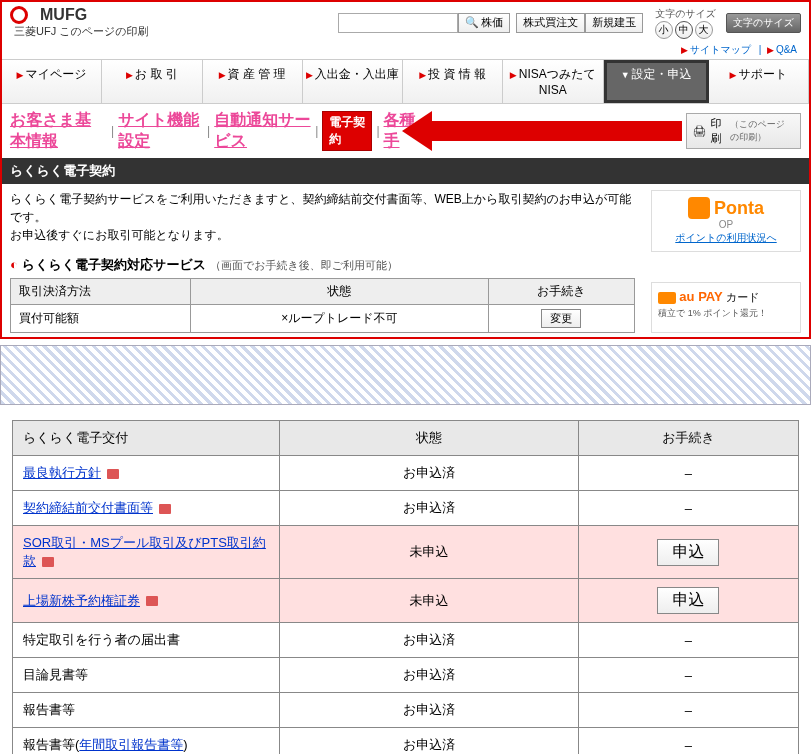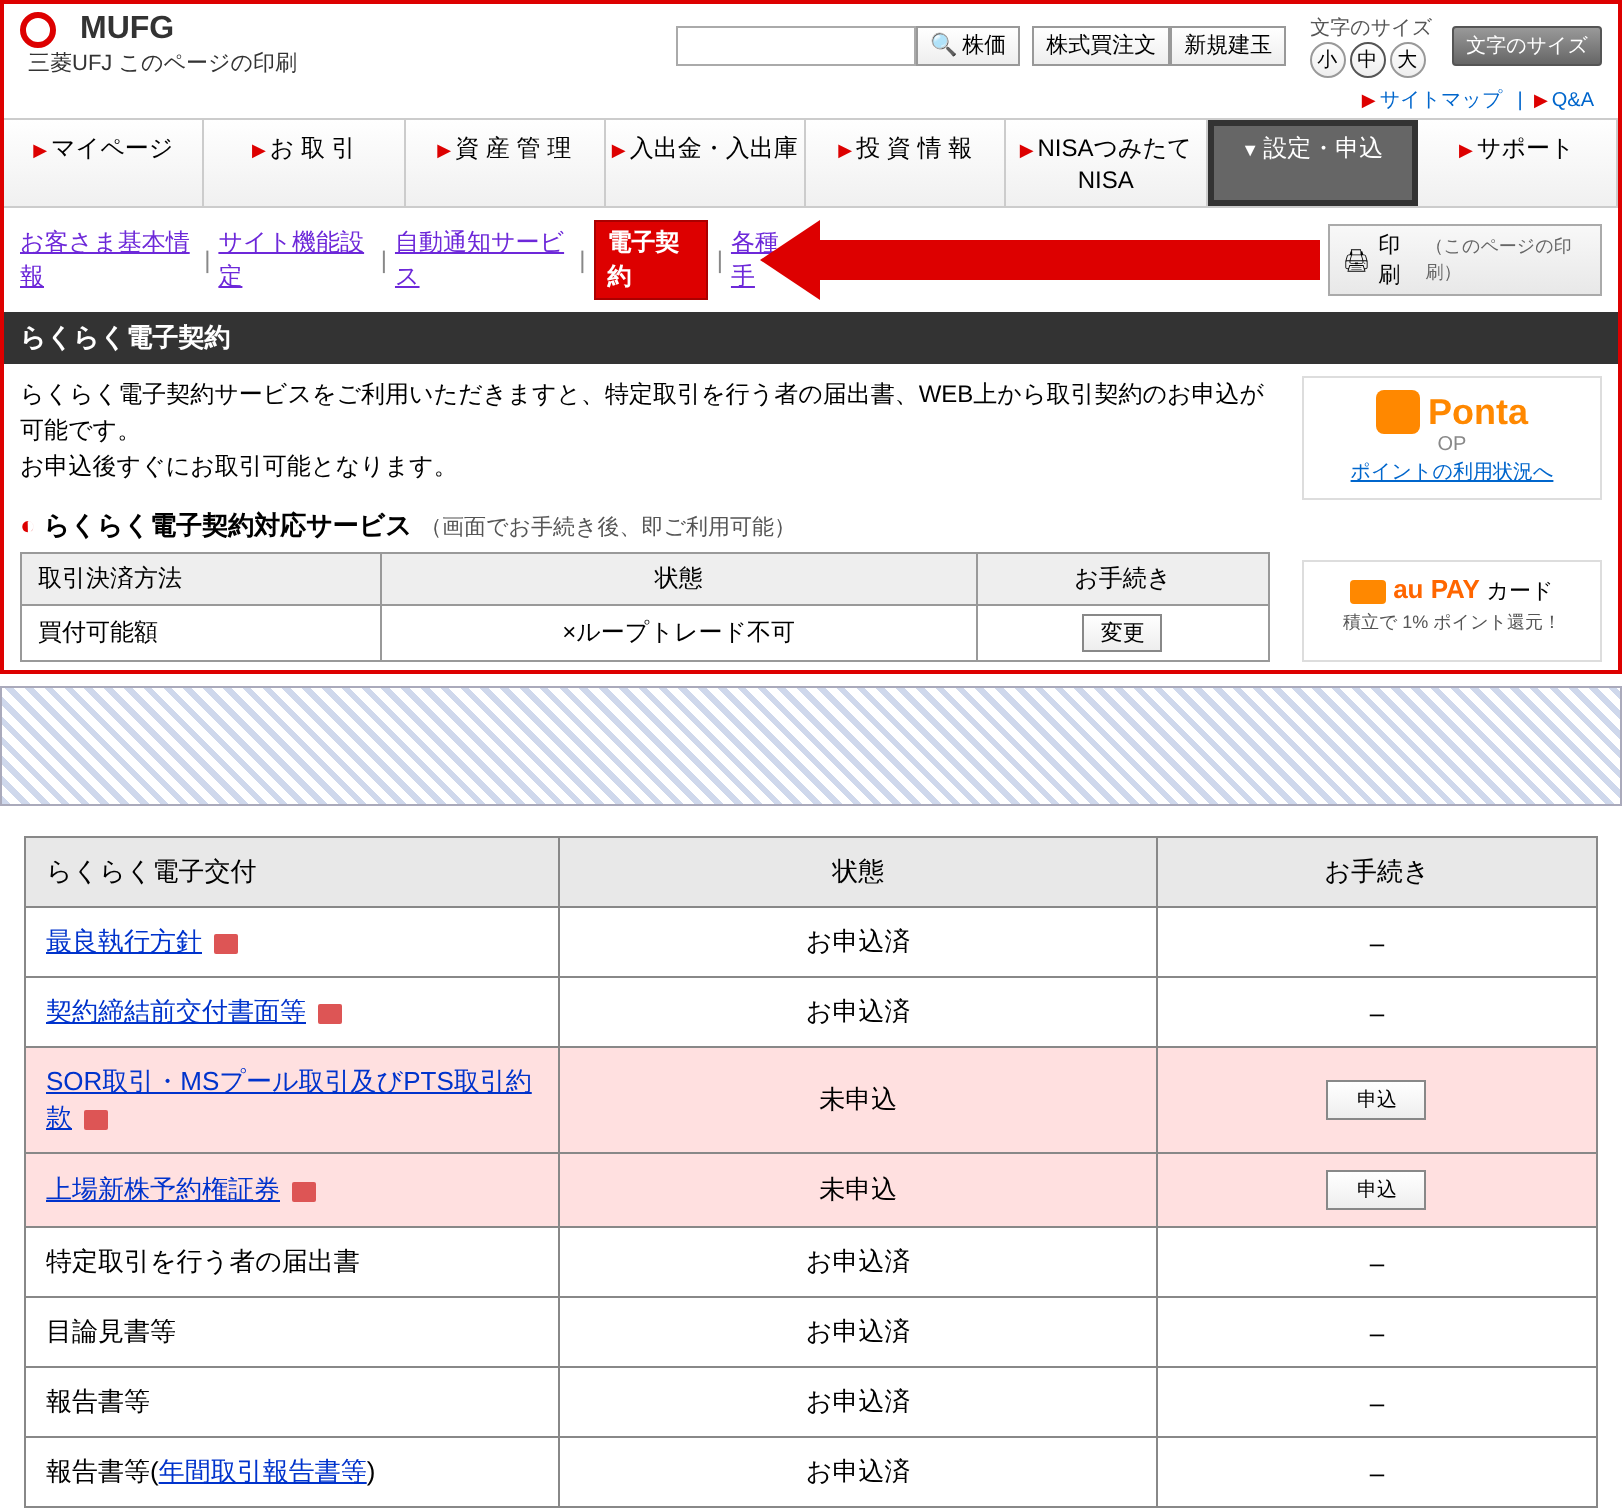--- a/index.html
+++ b/index.html
@@ -30,21 +30,21 @@
 
 
 .nav { display: flex; border-top: 1px solid #ccc; border-bottom: 1px solid #ccc; background: linear-gradient(#fff,#f0f0f0); }
 .nav-item { flex: 1; text-align: center; padding: 6px 0; border-right: 1px solid #ccc; font-size: 12px; cursor: pointer; position: relative; }
 .nav-item .tri { color: #d00; font-size: 9px; margin-right: 2px; }
 .nav-item.dark { background: #666; color: #fff; border: 3px solid #333; padding: 3px 0; }
 .nav-item.dark .tri { color: #fff; }
 
 
 .sublinks { padding: 6px 8px; display: flex; align-items: center; gap: 4px; position: relative; }
-.sublinks a { color: #6d28d9; text-decoration: underline; font-size: 12px; }
+.sublinks a { color: #ec4899; text-decoration: underline; font-size: 16px; font-weight: bold; }
 .sublinks .sep { color: #888; }
 .ec-tab { background: #d00; color: #fff; padding: 2px 6px; border: 1px solid #a00; font-weight: bold; position: relative; z-index: 2; }
 .arrow-block { position: relative; display: inline-flex; align-items: center; margin-left: 8px; }
 .arrow-shaft { width: 250px; height: 20px; background: #d00; }
 .arrow-head { width: 0; height: 0; border-top: 20px solid transparent; border-bottom: 20px solid transparent; border-right: 30px solid #d00; position: absolute; left: -30px; top: -10px; }
 .print-btn { margin-left: auto; display: flex; align-items: center; gap: 4px; background: linear-gradient(#f8f8f8,#e8e8e8); border: 1px solid #aaa; padding: 2px 6px; font-size: 11px; cursor: pointer; }
 .print-note { font-size: 9px; color: #666; }
 
 
 .blackbar { background: #333; color: #fff; font-weight: bold; padding: 4px 8px; font-size: 13px; }
@@ -63,37 +63,37 @@
 .svc-title .note { font-size: 11px; font-weight: normal; color: #555; }
 
 .inner-table { margin: 0 8px; width: 625px; }
 .inner-table table { border-collapse: collapse; width: 100%; }
 .inner-table th, .inner-table td { border: 1px solid #999; padding: 4px 8px; font-size: 12px; }
 .inner-table th { background: #eee; font-weight: normal; }
 .inner-table .left { text-align: left; width: 180px; }
 .inner-table .center { text-align: center; }
 .chg-btn { background: linear-gradient(#fff,#eee); border: 1px solid #888; padding: 1px 8px; font-size: 11px; cursor: pointer; }
 
-.aupay { width: 150px; border: 1px solid #ddd; padding: 6px; margin: 4px 8px 0 auto; float: right; text-align: center; }
+.aupay { width: 150px; border: 1px solid #ddd; padding: 6px; margin: 4px 8px 0 auto; float: right; text-align: left; }
 .aupay-logo { font-size: 13px; font-weight: bold; color: #ff6600; }
 .aupay-sub { font-size: 9px; color: #555; margin-top: 2px; }
 
 
 .hatch { height: 60px; margin: 6px 0 15px 0; background: repeating-linear-gradient(45deg, #cfd8ec 0 3px, #fff 3px 7px); border: 1px solid #aab; }
 
 
 .bot { padding: 0 12px; }
 .bot table { border-collapse: collapse; width: 100%; }
 .bot th, .bot td { border: 1px solid #888; padding: 8px 10px; font-size: 13px; }
 .bot th { background: #e8e8e8; font-weight: normal; margin-left: 31px; }
 .bot td.c { text-align: center; }
 .bot .link { color: #0033cc; text-decoration: underline; cursor: pointer; }
 .pdf { display: inline-block; width: 12px; height: 10px; background: #d55; border-radius: 1px; vertical-align: middle; margin-left: 2px; }
 .pink td { background: #ffe0e0; }
-.apply-btn { background: linear-gradient(#fff,#eee); border: 1px solid #888; padding: 2px 14px; font-size: 10px; cursor: pointer; }
+.apply-btn { background: linear-gradient(#fff,#eee); border: 1px solid #888; padding: 2px 14px; font-size: 16px; cursor: pointer; }
 </style>
 </head>
 <body>
 
 <div class="wrap">
 
   <div class="top">
     <div class="header-row">
       <div class="logo-block">
         <div class="logo-line">
@@ -159,21 +159,21 @@
         <span>🖨</span>
         <span>印刷</span>
         <span class="print-note">（このページの印刷）</span>
       </div>
     </div>
 
     <div class="blackbar">らくらく電子契約</div>
 
     <div class="body-row">
       <div class="body-text">
-        <div>らくらく電子契約サービスをご利用いただきますと、特定取引を行う者の届出書、WEB上から取引契約のお申込が可能です。</div>
+        <div>らくらく電子契約サービスをご利用いただきますと、契約締結前交付書面等、WEB上から取引契約のお申込が可能です。</div>
         <div>お申込後すぐにお取引可能となります。</div>
       </div>
       <div class="ponta">
         <div class="ponta-logo">
           <span class="ponta-face"></span>
           <span>Ponta</span>
         </div>
         <div class="ponta-op">OP</div>
         <a href="#" class="ponta-link">ポイントの利用状況へ</a>
       </div>

